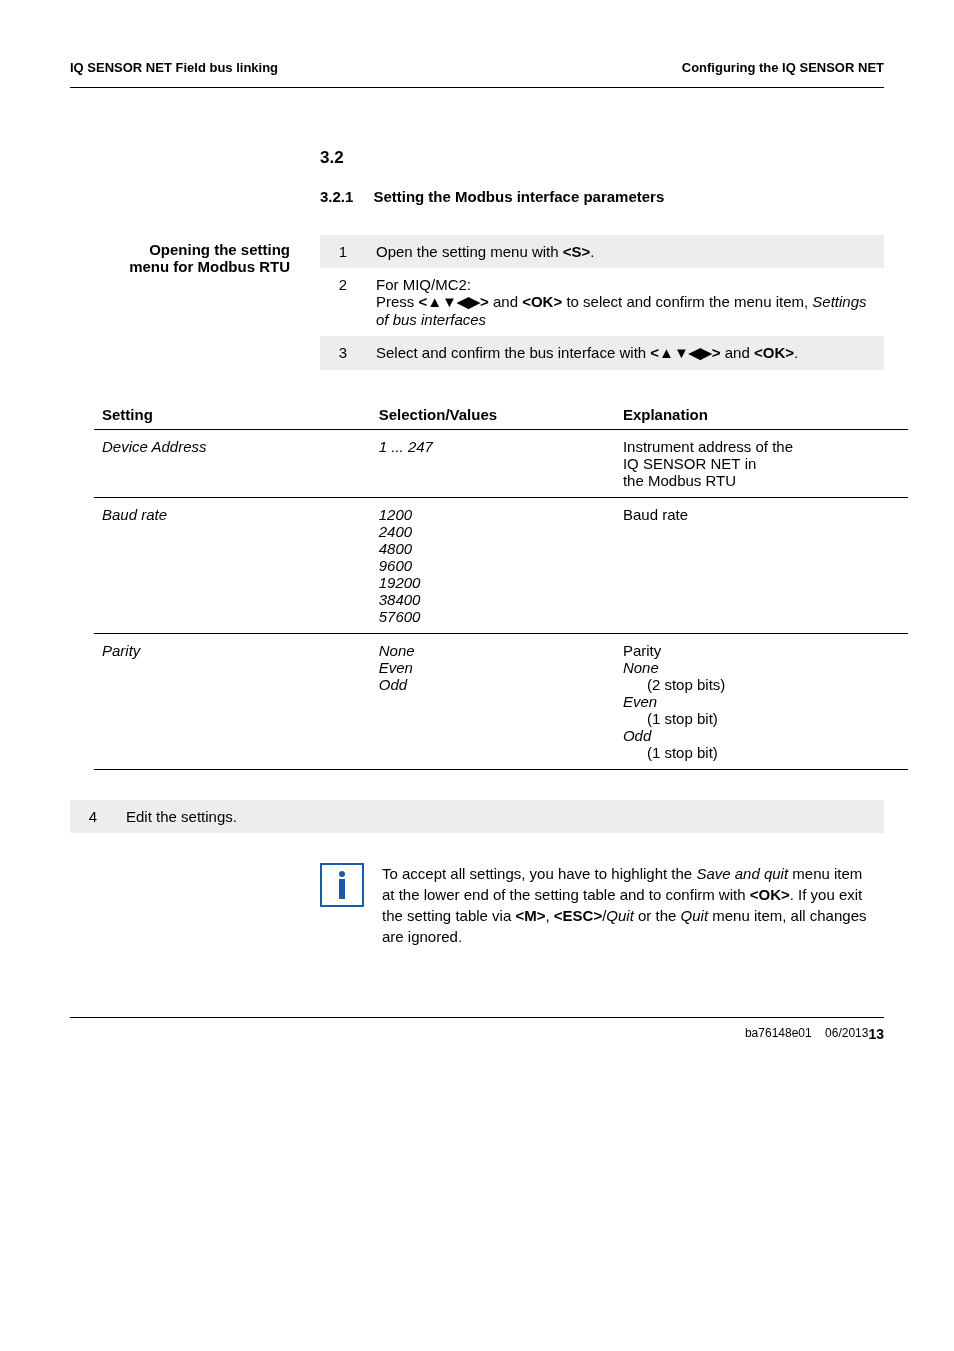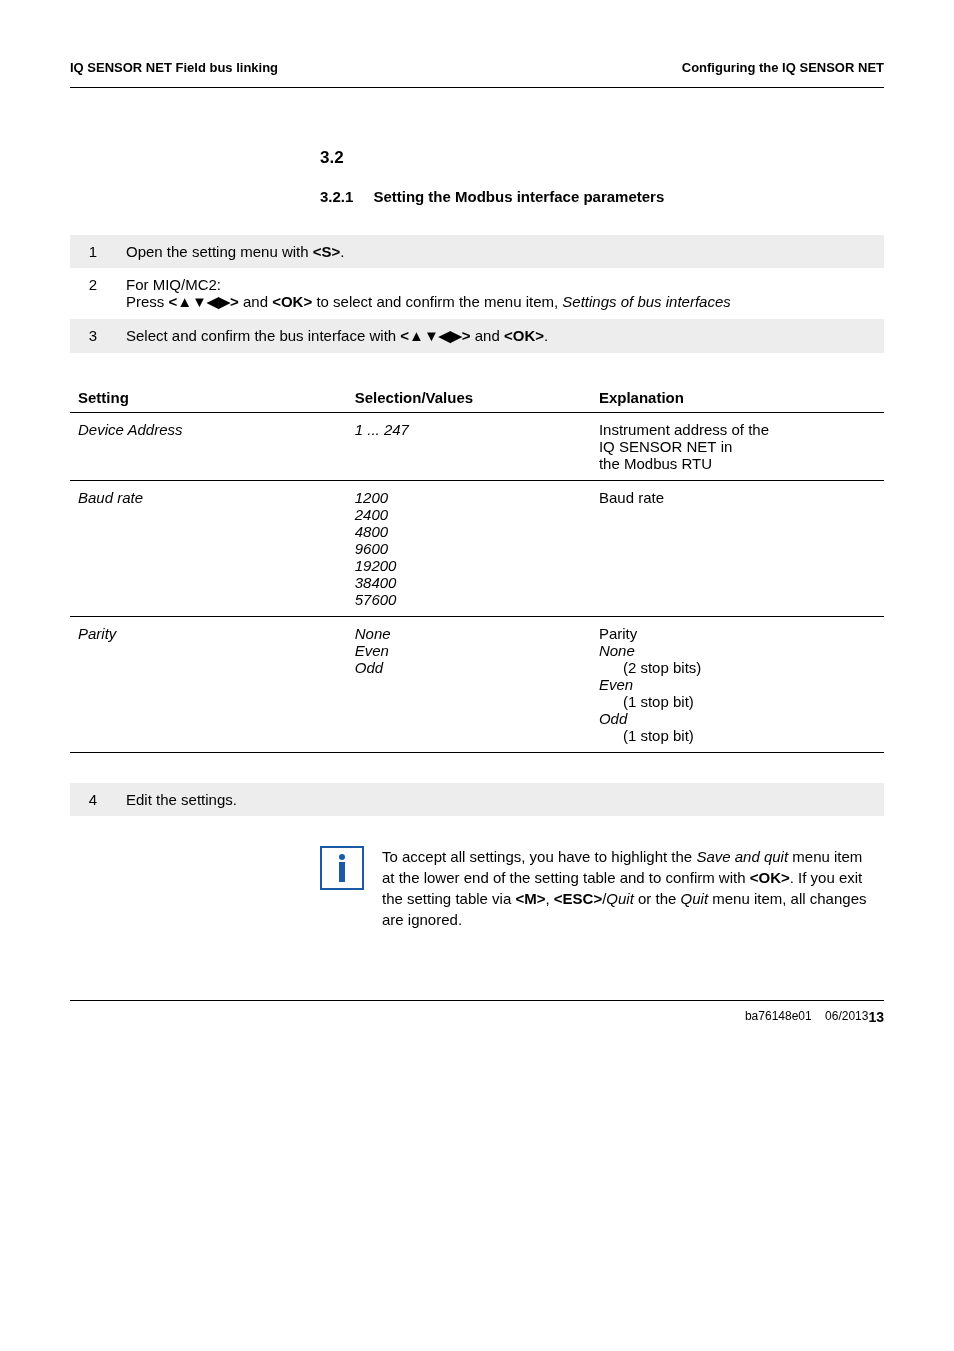--- a/index.html
+++ b/index.html
@@ -72,20 +72,21 @@
   .steps-table tr.shaded td {
     background: #ededed;
   }
   .italic { font-style: italic; }
   .triangles { font-family: Arial, sans-serif; }
 
   .settings-table {
     width: 100%;
     border-collapse: collapse;
     font-size: 15px;
+    margin-left: 24px;
   }
   .settings-table th {
     text-align: left;
     font-weight: bold;
     border-bottom: 1.5px solid #000;
     padding: 6px 8px;
   }
   .settings-table td {
     vertical-align: top;
     border-bottom: 1px solid #000;
@@ -153,20 +154,24 @@
 <div class="section-heading">
   <span>3.2</span>
 </div>
 
 <div class="subsection-heading">
   <span>3.2.1</span>
   <span>Setting the Modbus interface parameters</span>
 </div>
 
 <div class="two-col-block">
+  <div class="left-label">
+    <span>Opening the setting</span><br>
+    <span>menu for Modbus RTU</span>
+  </div>
   <div class="right-content">
     <table class="steps-table">
       <tbody>
           <tr class="shaded">
         <td class="num">1</td>
         <td>
           <span>Open the setting menu with </span><b>&lt;S&gt;</b><span>.</span>
         </td>
       </tr>
       <tr>

